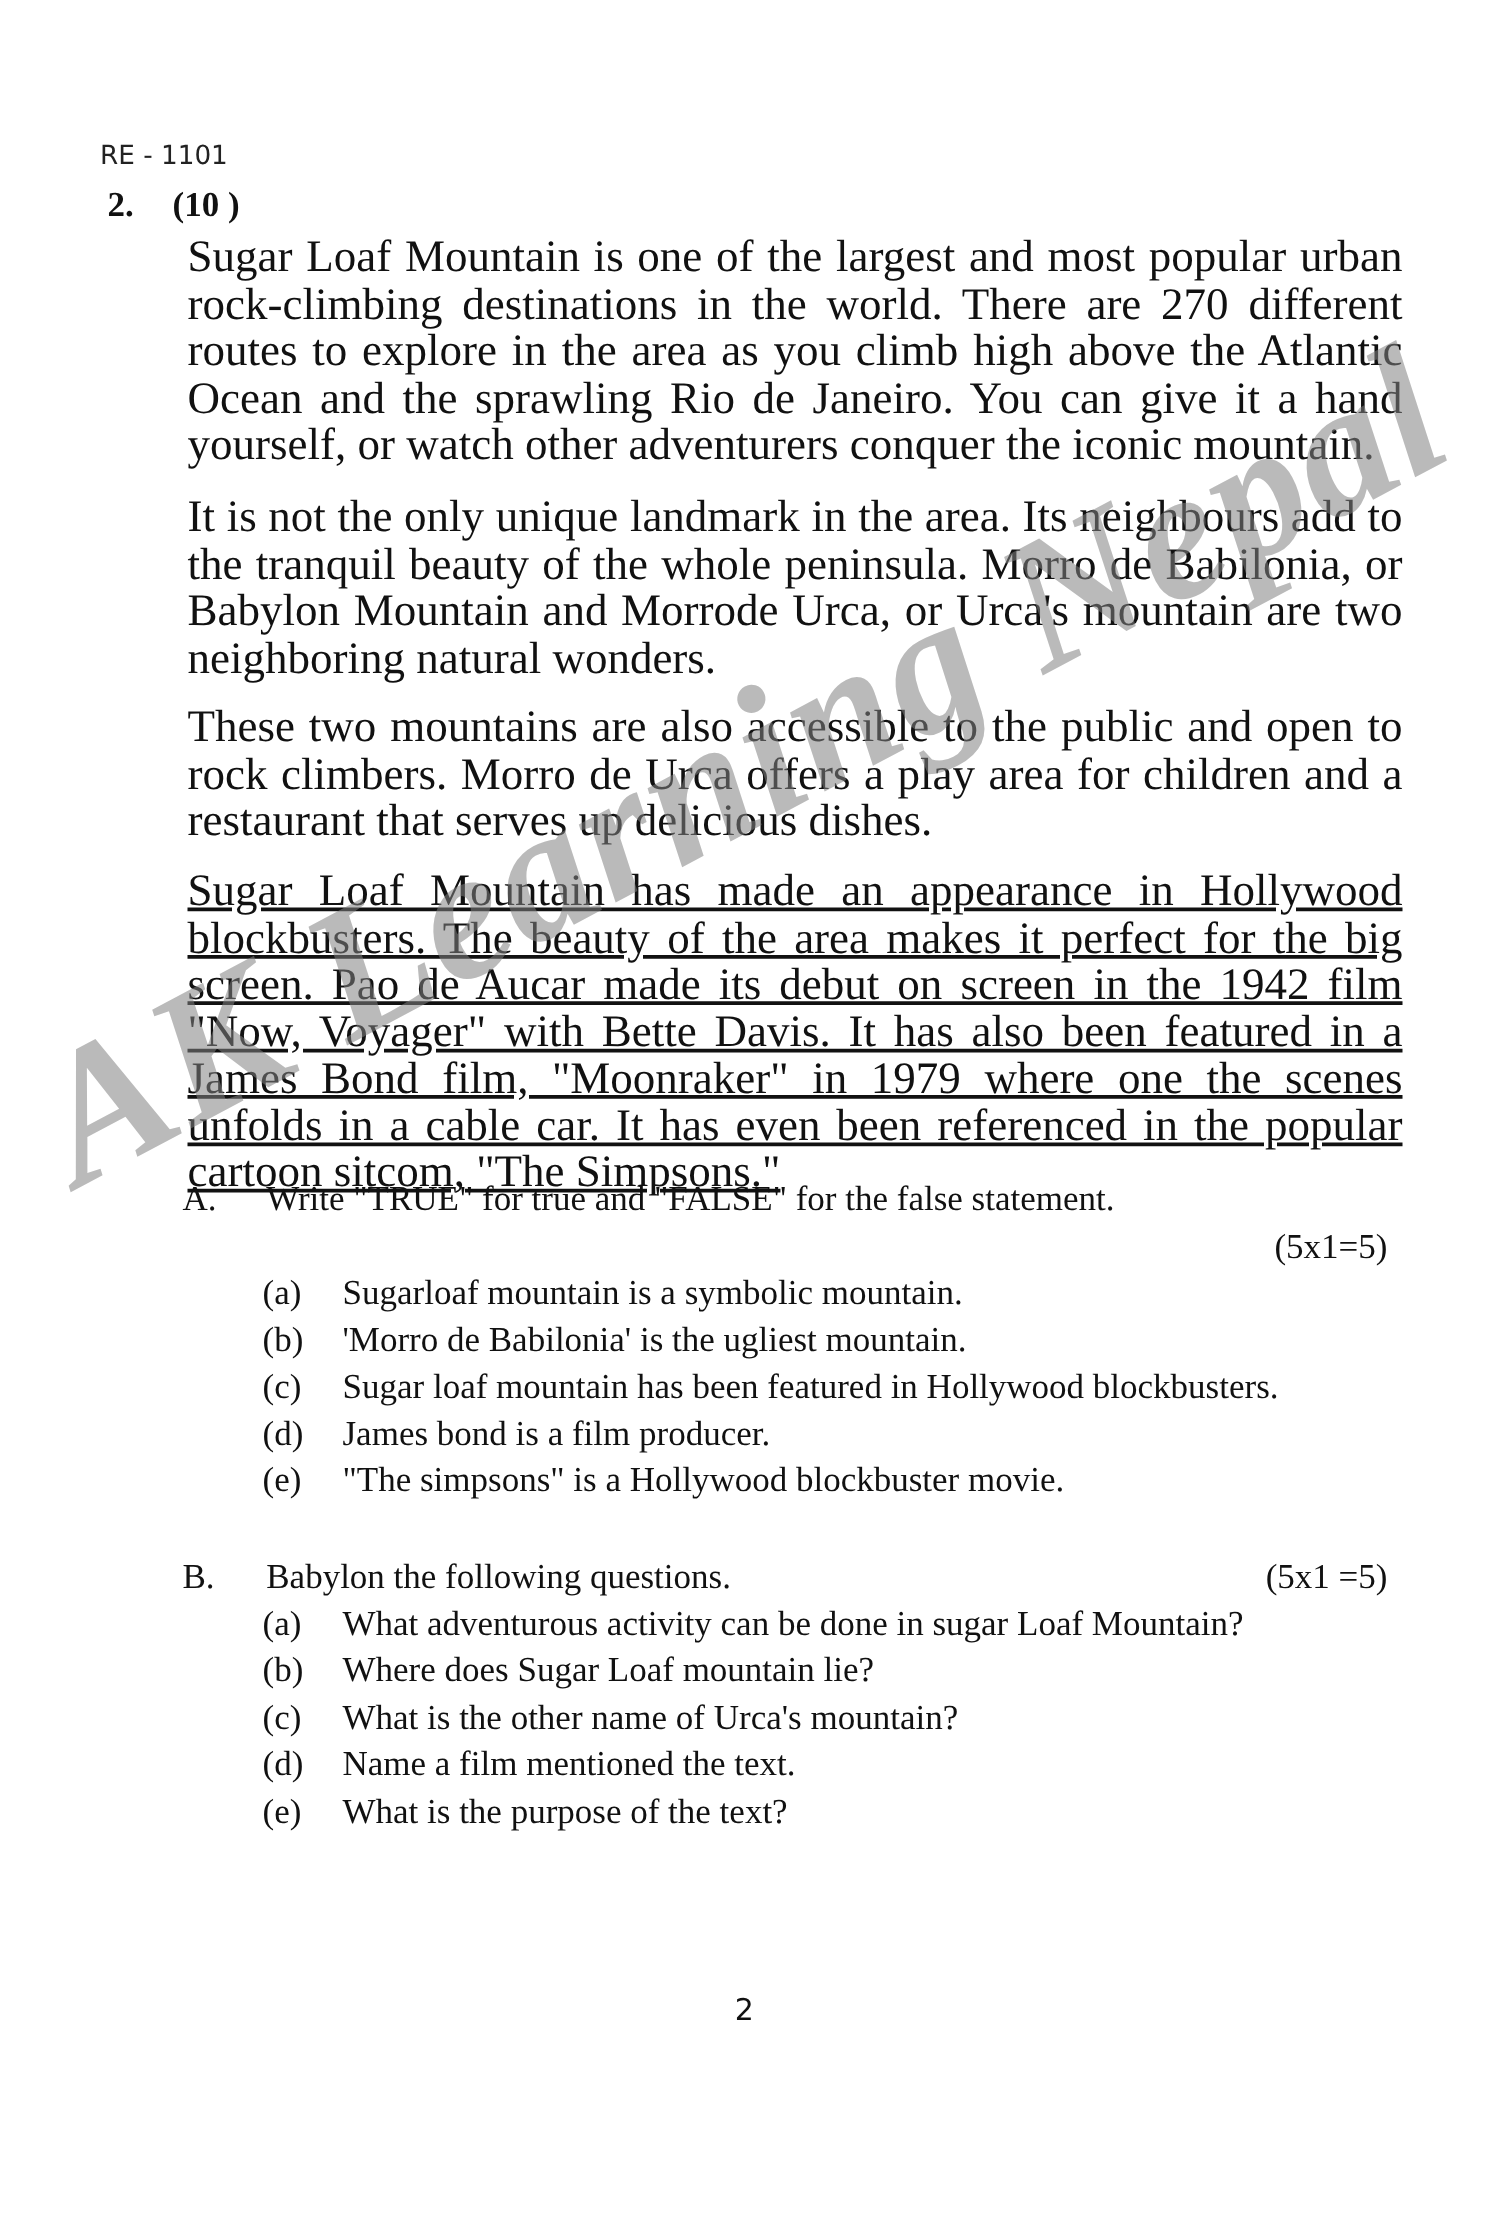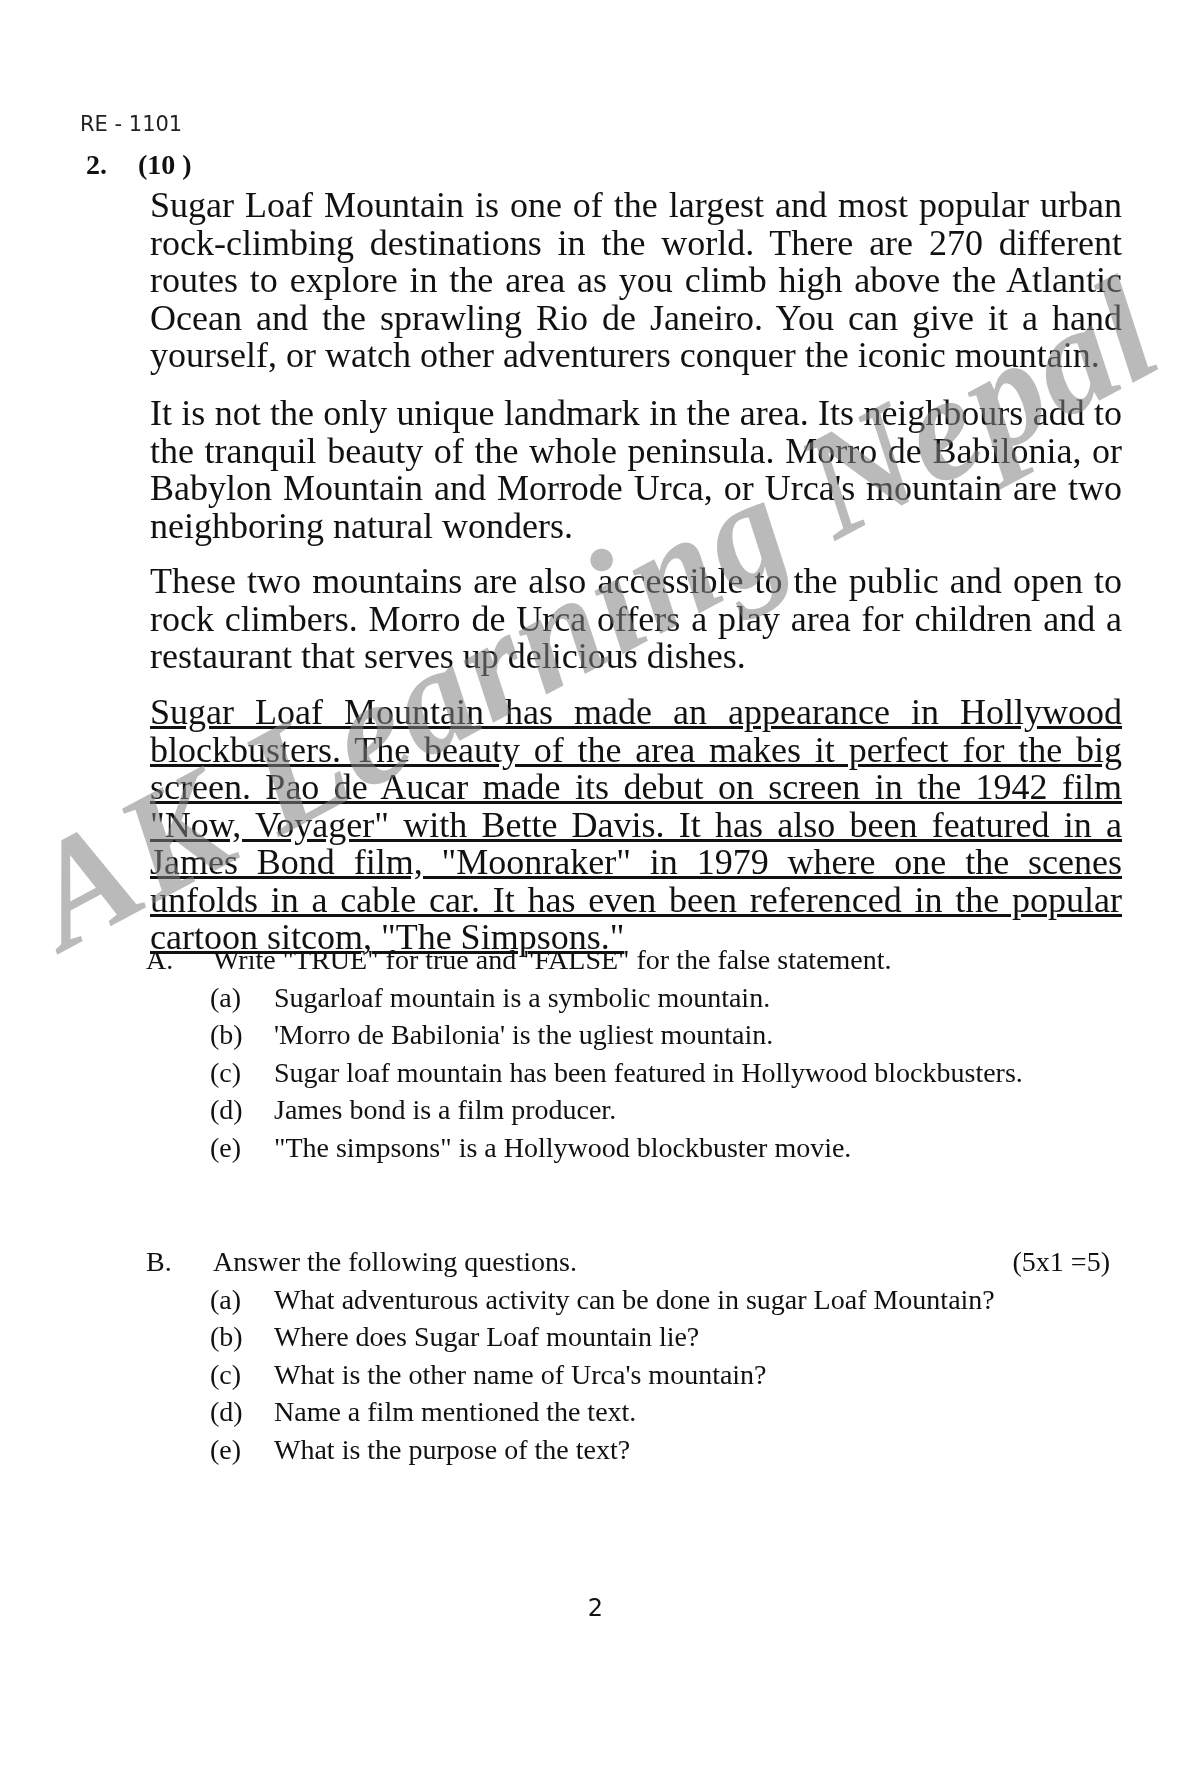--- a/index.html
+++ b/index.html
@@ -54,20 +54,21 @@
   </div>
   <div class="body p4">
     <p class="para">Sugar Loaf Mountain has made an appearance in Hollywood blockbusters. The beauty of the area makes it perfect for the big screen. Pao de Aucar made its debut on screen in the 1942 film "Now, Voyager" with Bette Davis. It has also been featured in a James Bond film, "Moonraker" in 1979 where one the scenes unfolds in a cable car. It has even been referenced in the popular cartoon sitcom, "The Simpsons."</p>
   </div>
 
   <div class="sec secA">
     <div class="sec-row">
       <span class="sec-letter">A.</span>
       <span class="sec-text">Write "TRUE" for true and "FALSE" for the false statement.</span>
     </div>
+    <div class="marks-line">(5x1=5)</div>
     <div class="items">
       <div class="item">
         <span class="item-label">(a)</span>
         <span class="item-text">Sugarloaf mountain is a symbolic mountain.</span>
       </div>
       <div class="item">
         <span class="item-label">(b)</span>
         <span class="item-text">'Morro de Babilonia' is the ugliest mountain.</span>
       </div>
       <div class="item">
@@ -81,21 +82,21 @@
       <div class="item">
         <span class="item-label">(e)</span>
         <span class="item-text">"The simpsons" is a Hollywood blockbuster movie.</span>
       </div>
     </div>
   </div>
 
   <div class="sec secB">
     <div class="sec-row">
       <span class="sec-letter">B.</span>
-      <span class="sec-text">Answer the following questions.</span>
+      <span class="sec-text">Babylon the following questions.</span>
       <span class="sec-marks">(5x1 =5)</span>
     </div>
     <div class="items">
       <div class="item">
         <span class="item-label">(a)</span>
         <span class="item-text">What adventurous activity can be done in sugar Loaf Mountain?</span>
       </div>
       <div class="item">
         <span class="item-label">(b)</span>
         <span class="item-text">Where does Sugar Loaf mountain lie?</span>

